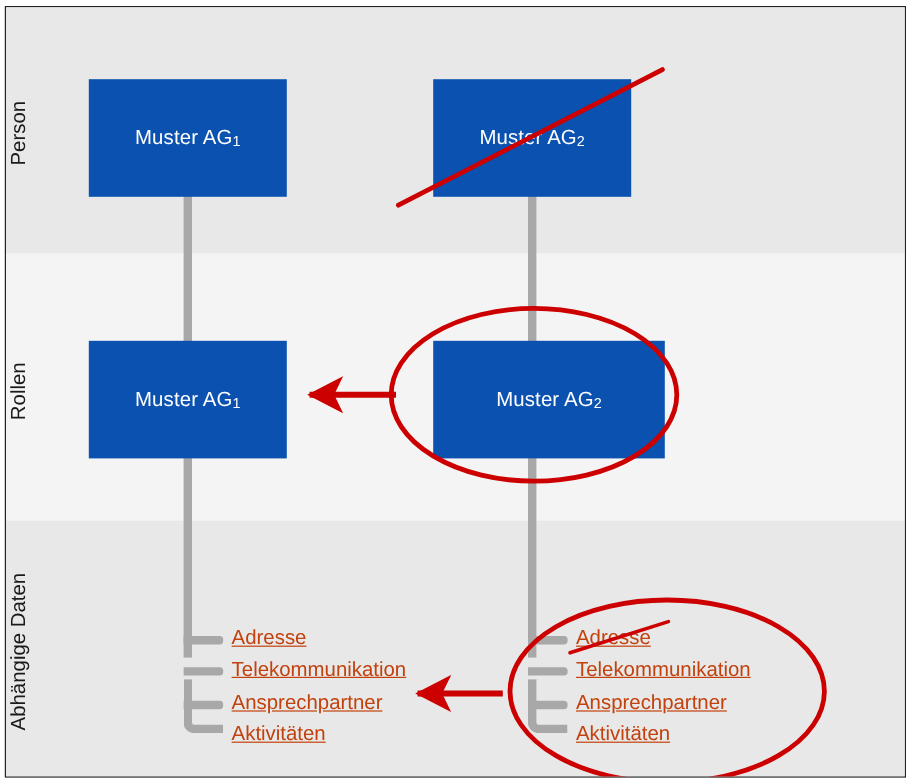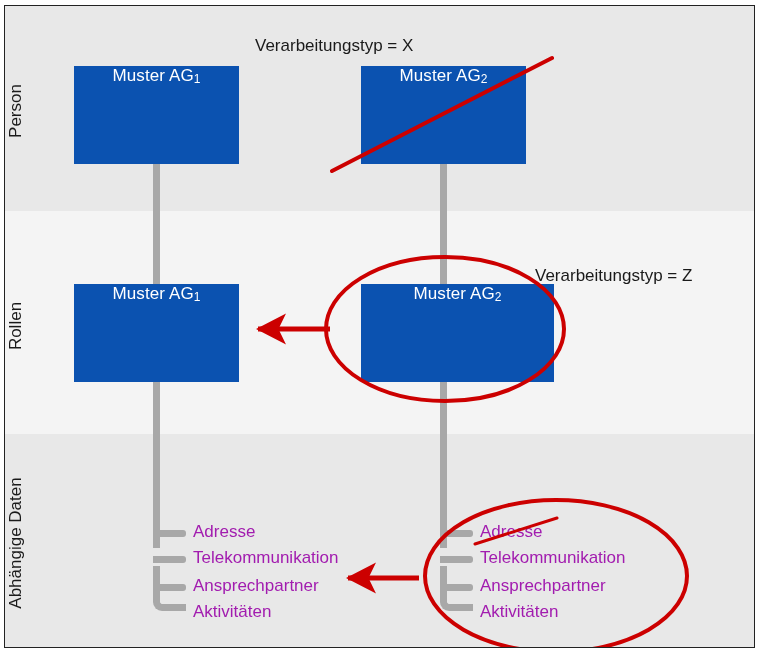--- a/index.html
+++ b/index.html
@@ -10,55 +10,53 @@
   .band{position:absolute;left:0;right:0;}
   #band-person{top:0;height:205px;background:#e8e8e8;}
   #band-rollen{top:205px;height:223px;background:#f4f4f4;}
   #band-daten{top:428px;height:213px;background:#e8e8e8;}
 
   .band-label{position:absolute;left:0;width:200px;text-align:center;font-size:17px;color:#1a1a1a;
     transform-origin:center center;white-space:nowrap;}
 
   .vline{position:absolute;width:7px;background:#a8a8a8;}
 
-  .nodebox{position:absolute;background:#0b52b0;display:flex;justify-content:center;}
+  .nodebox{position:absolute;background:#0b52b0;display:flex;align-items:center;justify-content:center;}
   .nodebox .lbl{color:#fff;font-size:17px;letter-spacing:.1px;white-space:nowrap;}
   .nodebox .lbl sub{font-size:12px;vertical-align:baseline;position:relative;top:2px;}
 
   .note{position:absolute;font-size:17px;color:#1a1a1a;line-height:23px;white-space:pre;}
 
   .tree{position:absolute;}
   .branch{position:absolute;height:7px;background:#a8a8a8;border-radius:0 3px 3px 0;}
   .elbow{position:absolute;border-left:7px solid #a8a8a8;border-bottom:7px solid #a8a8a8;
          border-bottom-left-radius:9px;box-sizing:border-box;}
-  .leaf{position:absolute;font-size:17px;color:#a21caf;white-space:nowrap;}
+  .leaf{position:absolute;font-size:17px;color:#c2410c;white-space:nowrap;text-decoration:underline;}
 
   svg.overlay{position:absolute;left:0;top:0;width:751px;height:643px;pointer-events:none;}
 </style>
 </head>
 <body>
 
 <div id="stage">
   <div id="frame">
 
     <div class="band" id="band-person"></div>
     <div class="band" id="band-rollen"></div>
     <div class="band" id="band-daten"></div>
 
     <div class="band-label" style="top:95px;left:-89px;transform:rotate(-90deg);">Person</div>
     <div class="band-label" style="top:310px;left:-89px;transform:rotate(-90deg);">Rollen</div>
     <div class="band-label" style="top:527px;left:-89px;transform:rotate(-90deg);">Abhängige Daten</div>
 
     <div class="vline" style="left:148px;top:150px;height:392px;"></div>
     <div class="vline" style="left:435px;top:150px;height:392px;"></div>
 
-    <div class="note" style="left:250px;top:28px;">Verarbeitungstyp = X</div>
 
     <div class="note" style="left:530px;top:212px;">
-      <div>Verarbeitungstyp = Z</div>
     </div>
 
     <div class="nodebox" style="left:69px;top:60px;width:165px;height:98px;">
       <span class="lbl"><span>Muster AG</span><sub>1</sub></span>
     </div>
 
     <div class="nodebox" style="left:356px;top:60px;width:165px;height:98px;">
       <span class="lbl"><span>Muster AG</span><sub>2</sub></span>
     </div>
 

